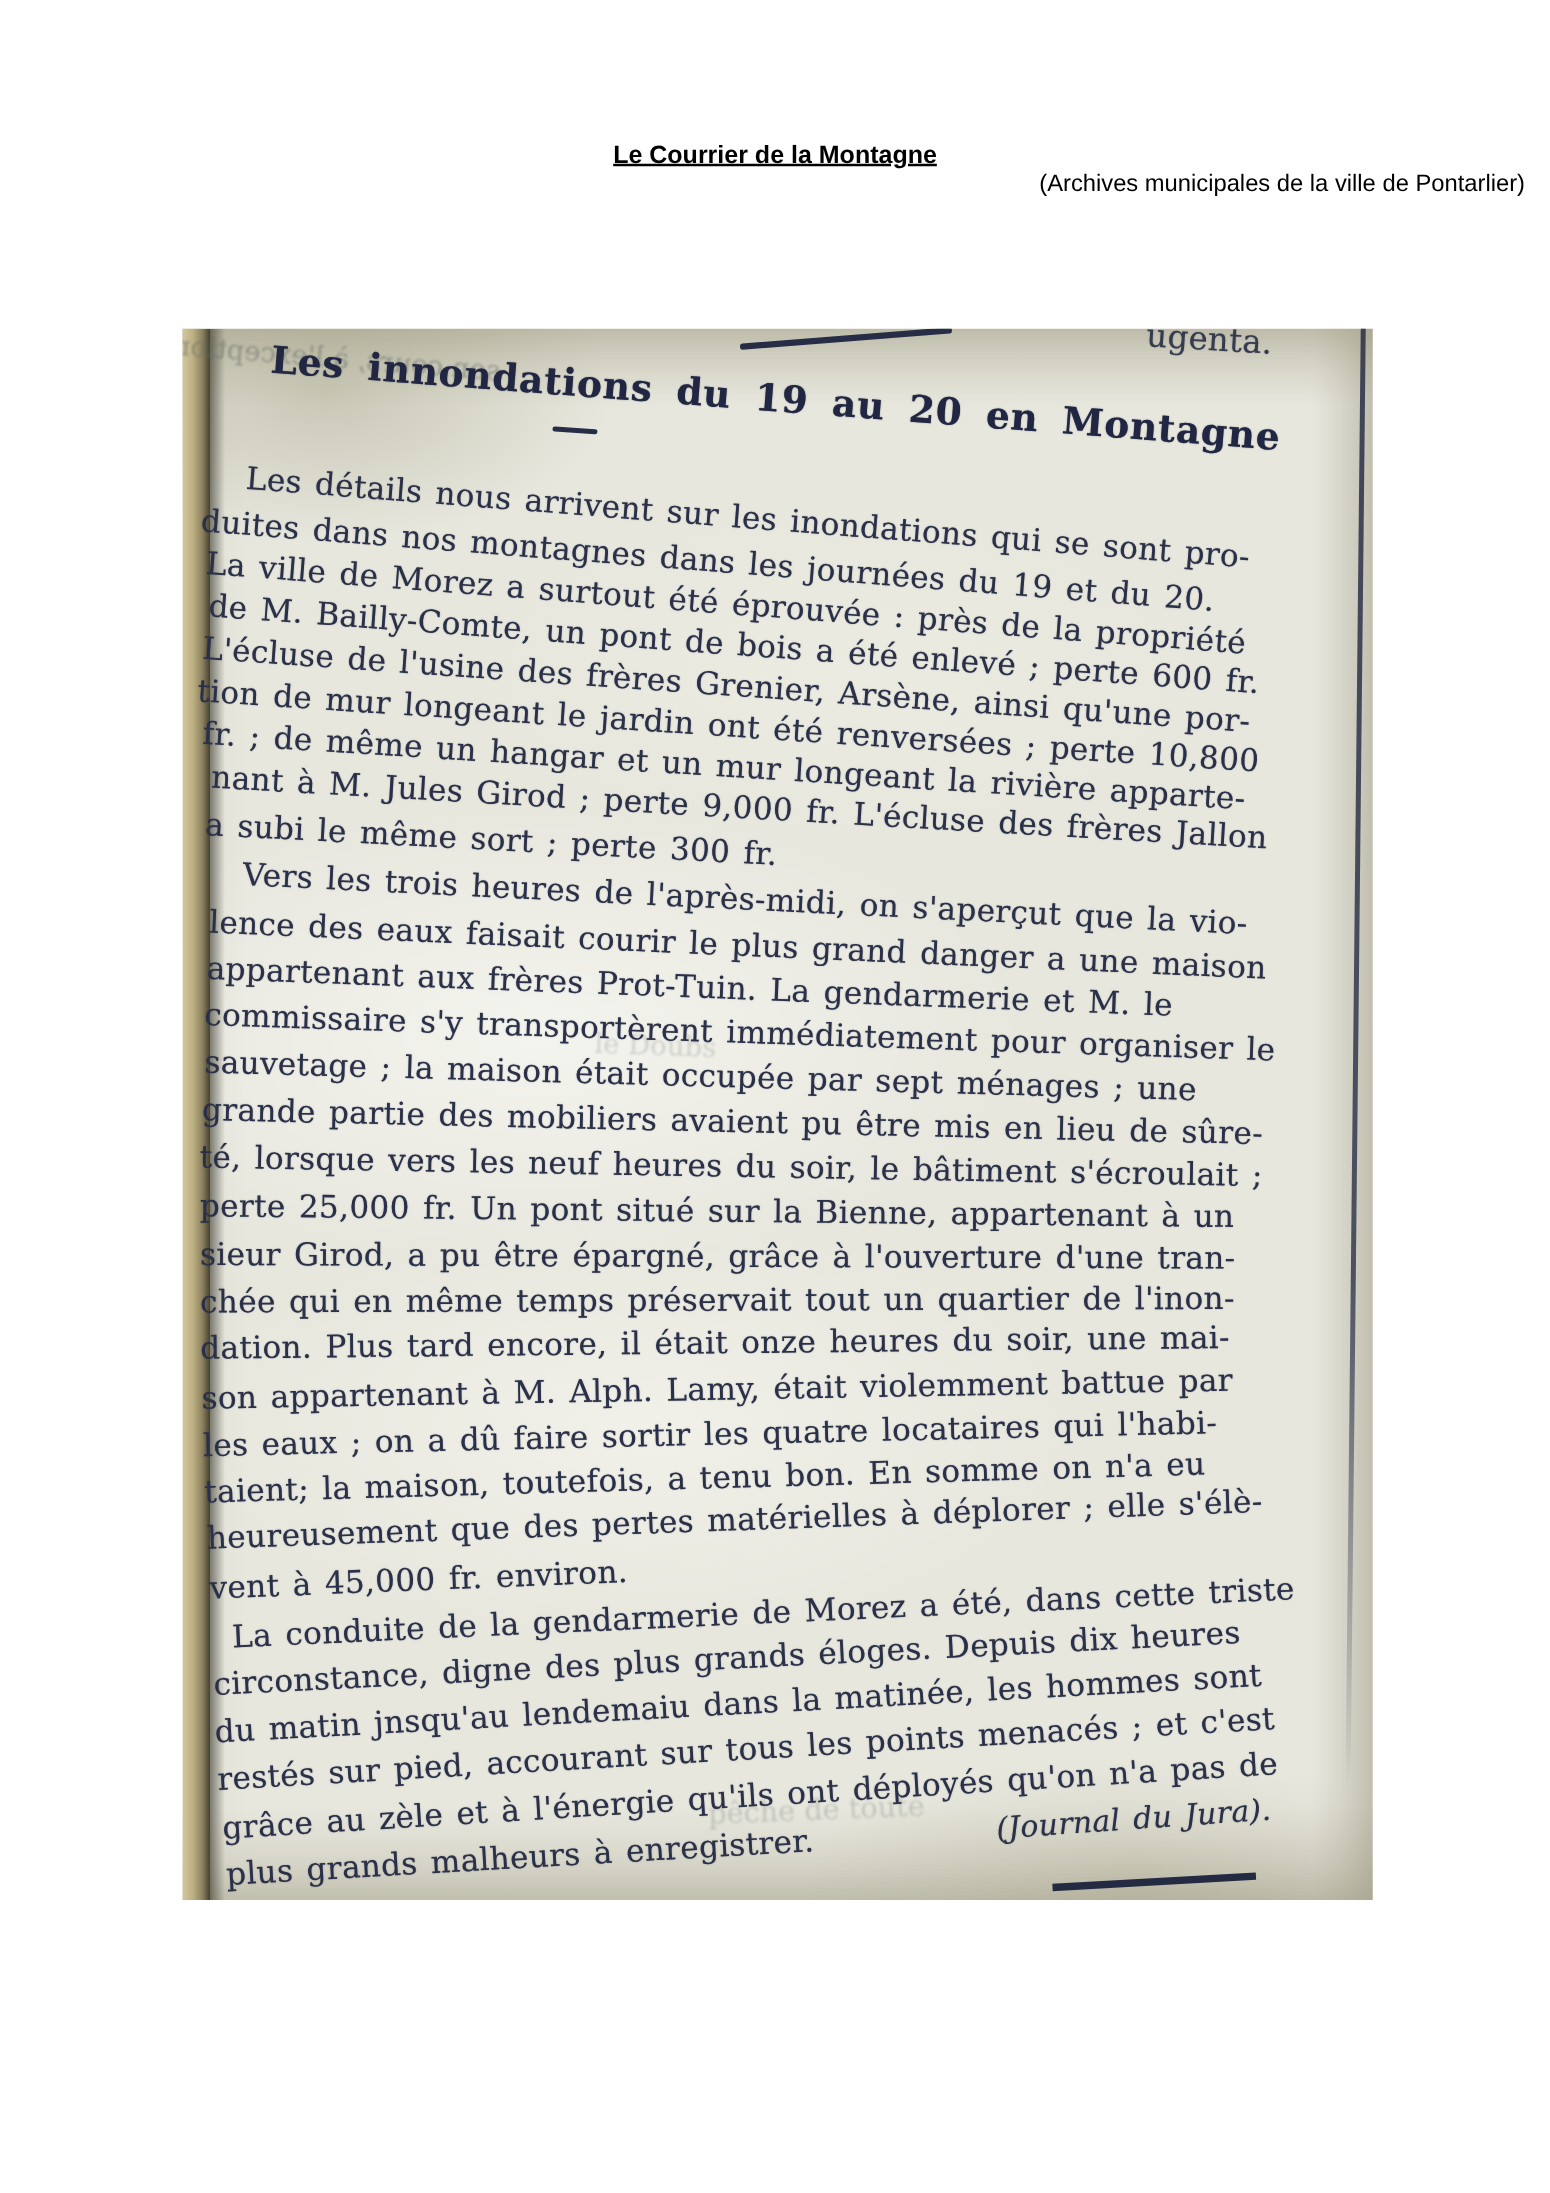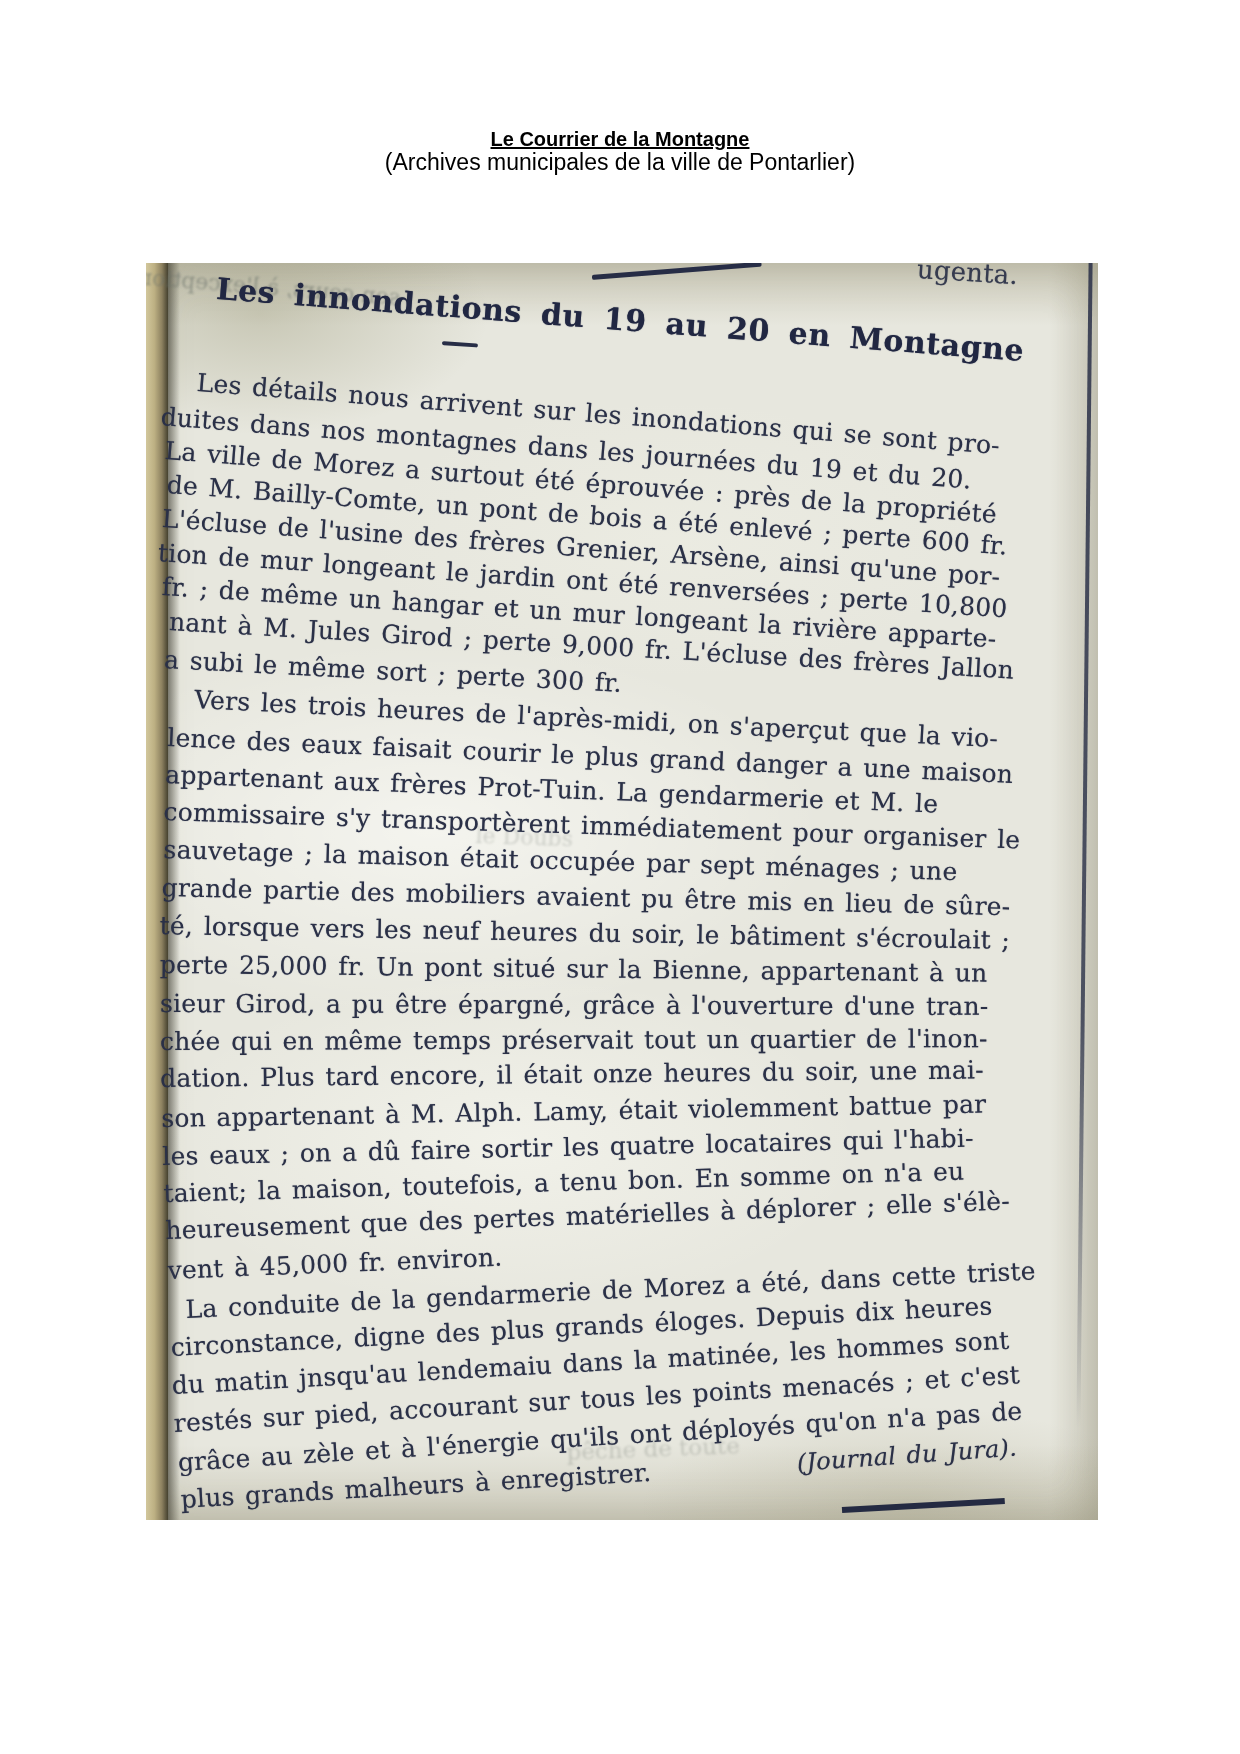--- a/index.html
+++ b/index.html
@@ -1,24 +1,24 @@
 <!DOCTYPE html>
 <html><head>
 <meta charset="utf-8">
 <style>
   html,body{margin:0;padding:0;}
   body{
     width:1240px;height:1754px;position:relative;overflow:hidden;
     background:#ffffff;font-family:"Liberation Sans",sans-serif;
   }
   
-  .header{position:absolute;top:127px;left:20px;width:1200px;text-align:center;color:#000;}
+  .header{position:absolute;top:112px;left:20px;width:1200px;text-align:center;color:#000;}
   .header .h-title{font-size:20px;font-weight:bold;text-decoration:underline;line-height:24px;}
   .header .h-date{font-size:20px;font-weight:bold;line-height:24px;}
-  .header .h-source{font-size:23px;line-height:23px;}
+  .header .h-source{font-size:19px;line-height:23px;text-align:right;}
 
   
   .scan{
     position:absolute;left:146px;top:263px;width:952px;height:1257px;overflow:hidden;
     background:
       radial-gradient(55% 20% at 30% 45%, rgba(255,255,252,.55), transparent 75%),
       radial-gradient(50% 18% at 38% 70%, rgba(253,253,247,.45), transparent 75%),
       radial-gradient(40% 14% at 55% 22%, rgba(240,240,230,.45), transparent 80%),
       radial-gradient(30% 12% at 12% 4%, rgba(150,148,115,.38), transparent 80%),
       radial-gradient(35% 10% at 80% 99%, rgba(160,155,125,.30), transparent 80%),

